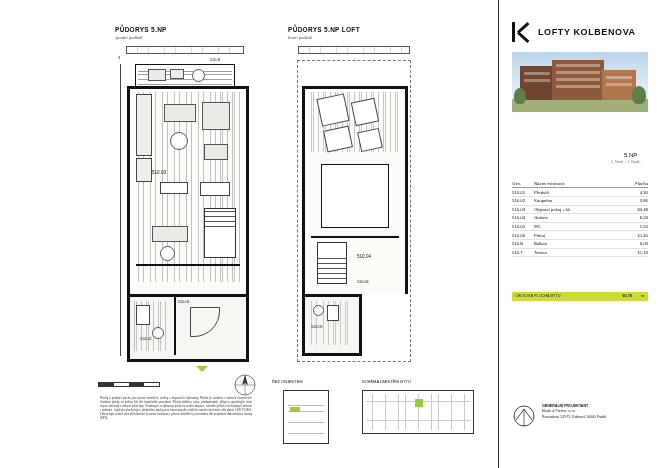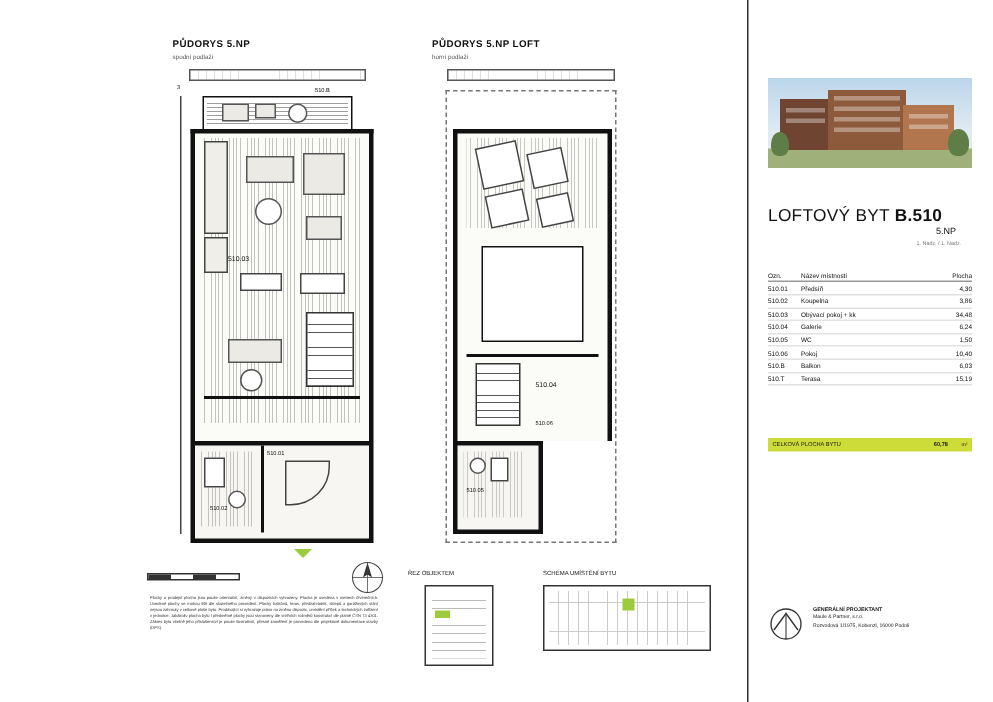--- a/index.html
+++ b/index.html
@@ -195,43 +195,47 @@
   <div class="sec-title" style="left:362px;top:379px;">SCHÉMA UMÍSTĚNÍ BYTU</div>
   <div class="minibox" style="left:362px;top:390px;width:110px;height:42px;">
     <div class="abs" style="left:3px;top:3px;right:3px;bottom:3px;background:repeating-linear-gradient(90deg,#fff 0 6px,#ccc 6px 6.6px);"></div>
     <div class="abs" style="left:3px;top:3px;right:3px;bottom:3px;background:repeating-linear-gradient(0deg,transparent 0 9px,#ccc 9px 9.5px);"></div>
     <div class="marker" style="left:52px;top:8px;width:8px;height:8px;"></div>
   </div>
 
   <div class="panel">
     <div class="divider"></div>
 
+    <div class="brand">
+      <div class="brand-mark">
+        <span style="left:0;top:0;width:3px;height:20px;"></span>
+        <span style="left:6px;top:9px;width:14px;height:3px;transform:rotate(-42deg);transform-origin:left center;"></span>
+        <span style="left:6px;top:9px;width:14px;height:3px;transform:rotate(42deg);transform-origin:left center;"></span>
+      </div>
+      <div class="brand-text">LOFTY KOLBENOVA</div>
+    </div>
 
     <div class="photo">
       <div class="sky"></div>
       <div class="grass"></div>
       <div class="bld dark" style="left:8px;top:14px;width:34px;height:34px;"></div>
       <div class="bld" style="left:40px;top:8px;width:52px;height:40px;"></div>
       <div class="bld light" style="left:90px;top:18px;width:34px;height:30px;"></div>
       <div class="win" style="left:44px;top:12px;width:44px;height:3px;"></div>
       <div class="win" style="left:44px;top:19px;width:44px;height:3px;"></div>
       <div class="win" style="left:44px;top:26px;width:44px;height:3px;"></div>
       <div class="win" style="left:44px;top:33px;width:44px;height:3px;"></div>
       <div class="win" style="left:12px;top:20px;width:26px;height:2.5px;"></div>
       <div class="win" style="left:12px;top:27px;width:26px;height:2.5px;"></div>
       <div class="win" style="left:94px;top:24px;width:26px;height:2.5px;"></div>
       <div class="win" style="left:94px;top:31px;width:26px;height:2.5px;"></div>
       <div class="tree" style="left:2px;top:36px;width:12px;height:16px;"></div>
       <div class="tree" style="left:120px;top:34px;width:14px;height:18px;"></div>
     </div>
 
-    <div class="apt-title">
-      <span>LOFTOVÝ BYT</span>
-      <span class="apt-code">B.510</span>
-    </div>
     <div class="apt-floor">5.NP</div>
     <div class="apt-floor-sub">1. Nadz. / 1. Nadz.</div>
 
     <table class="rooms">
       <thead>
         <tr>
           <th>Ozn.</th>
           <th>Název místnosti</th>
           <th class="ar">Plocha</th>
         </tr>

